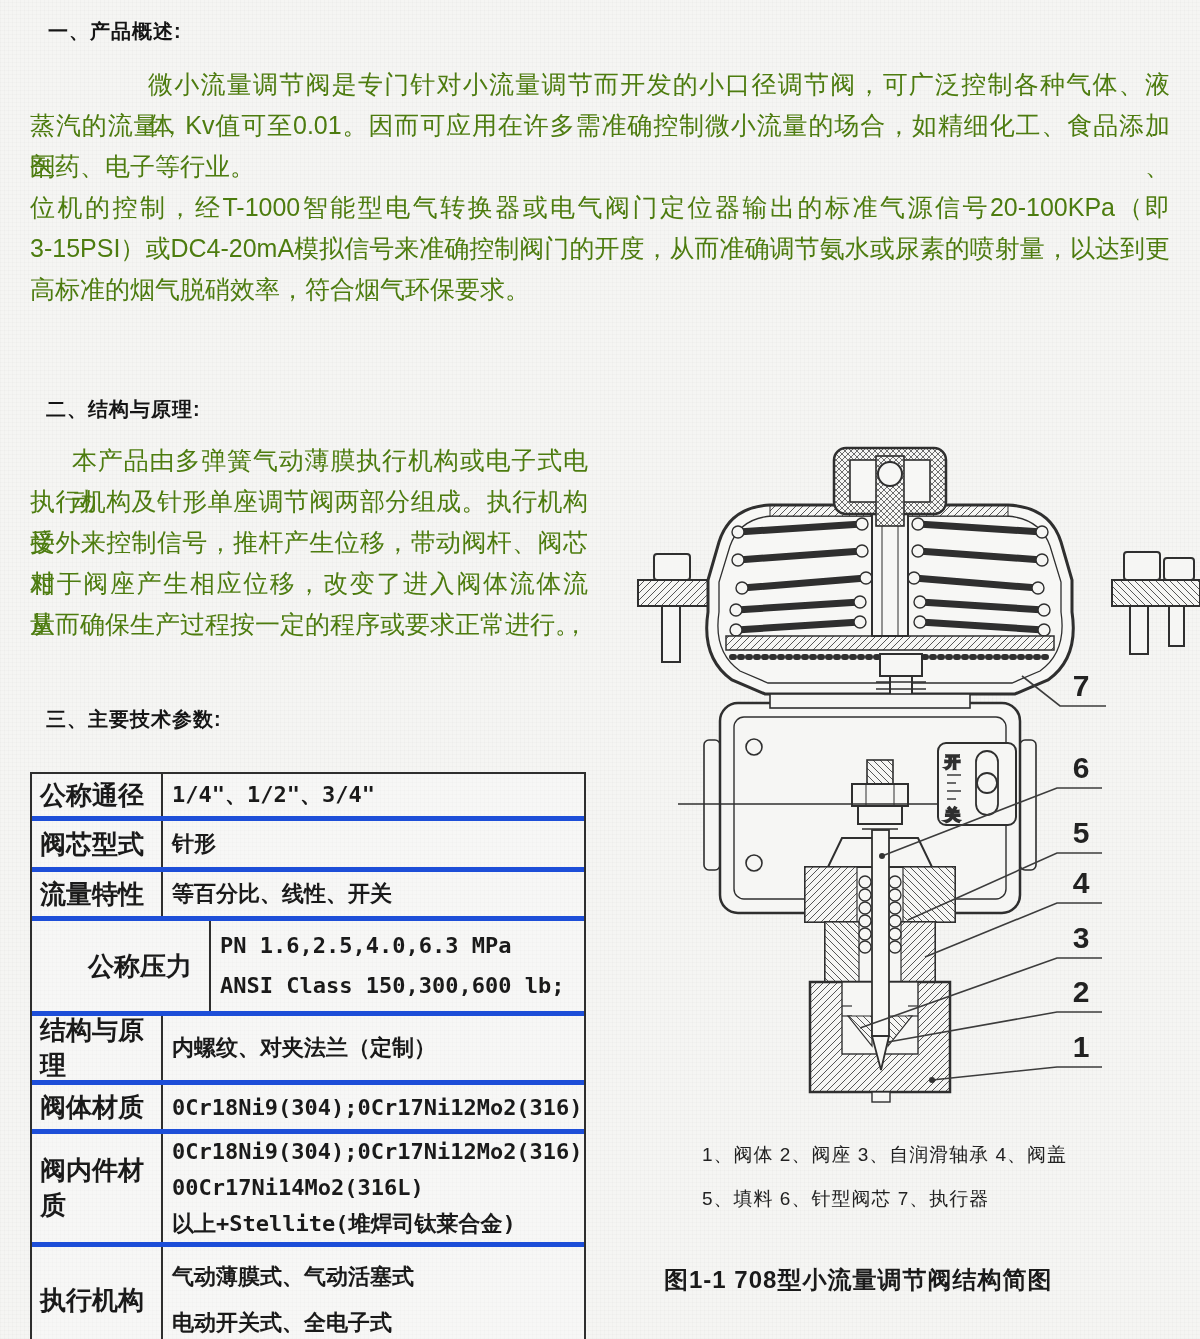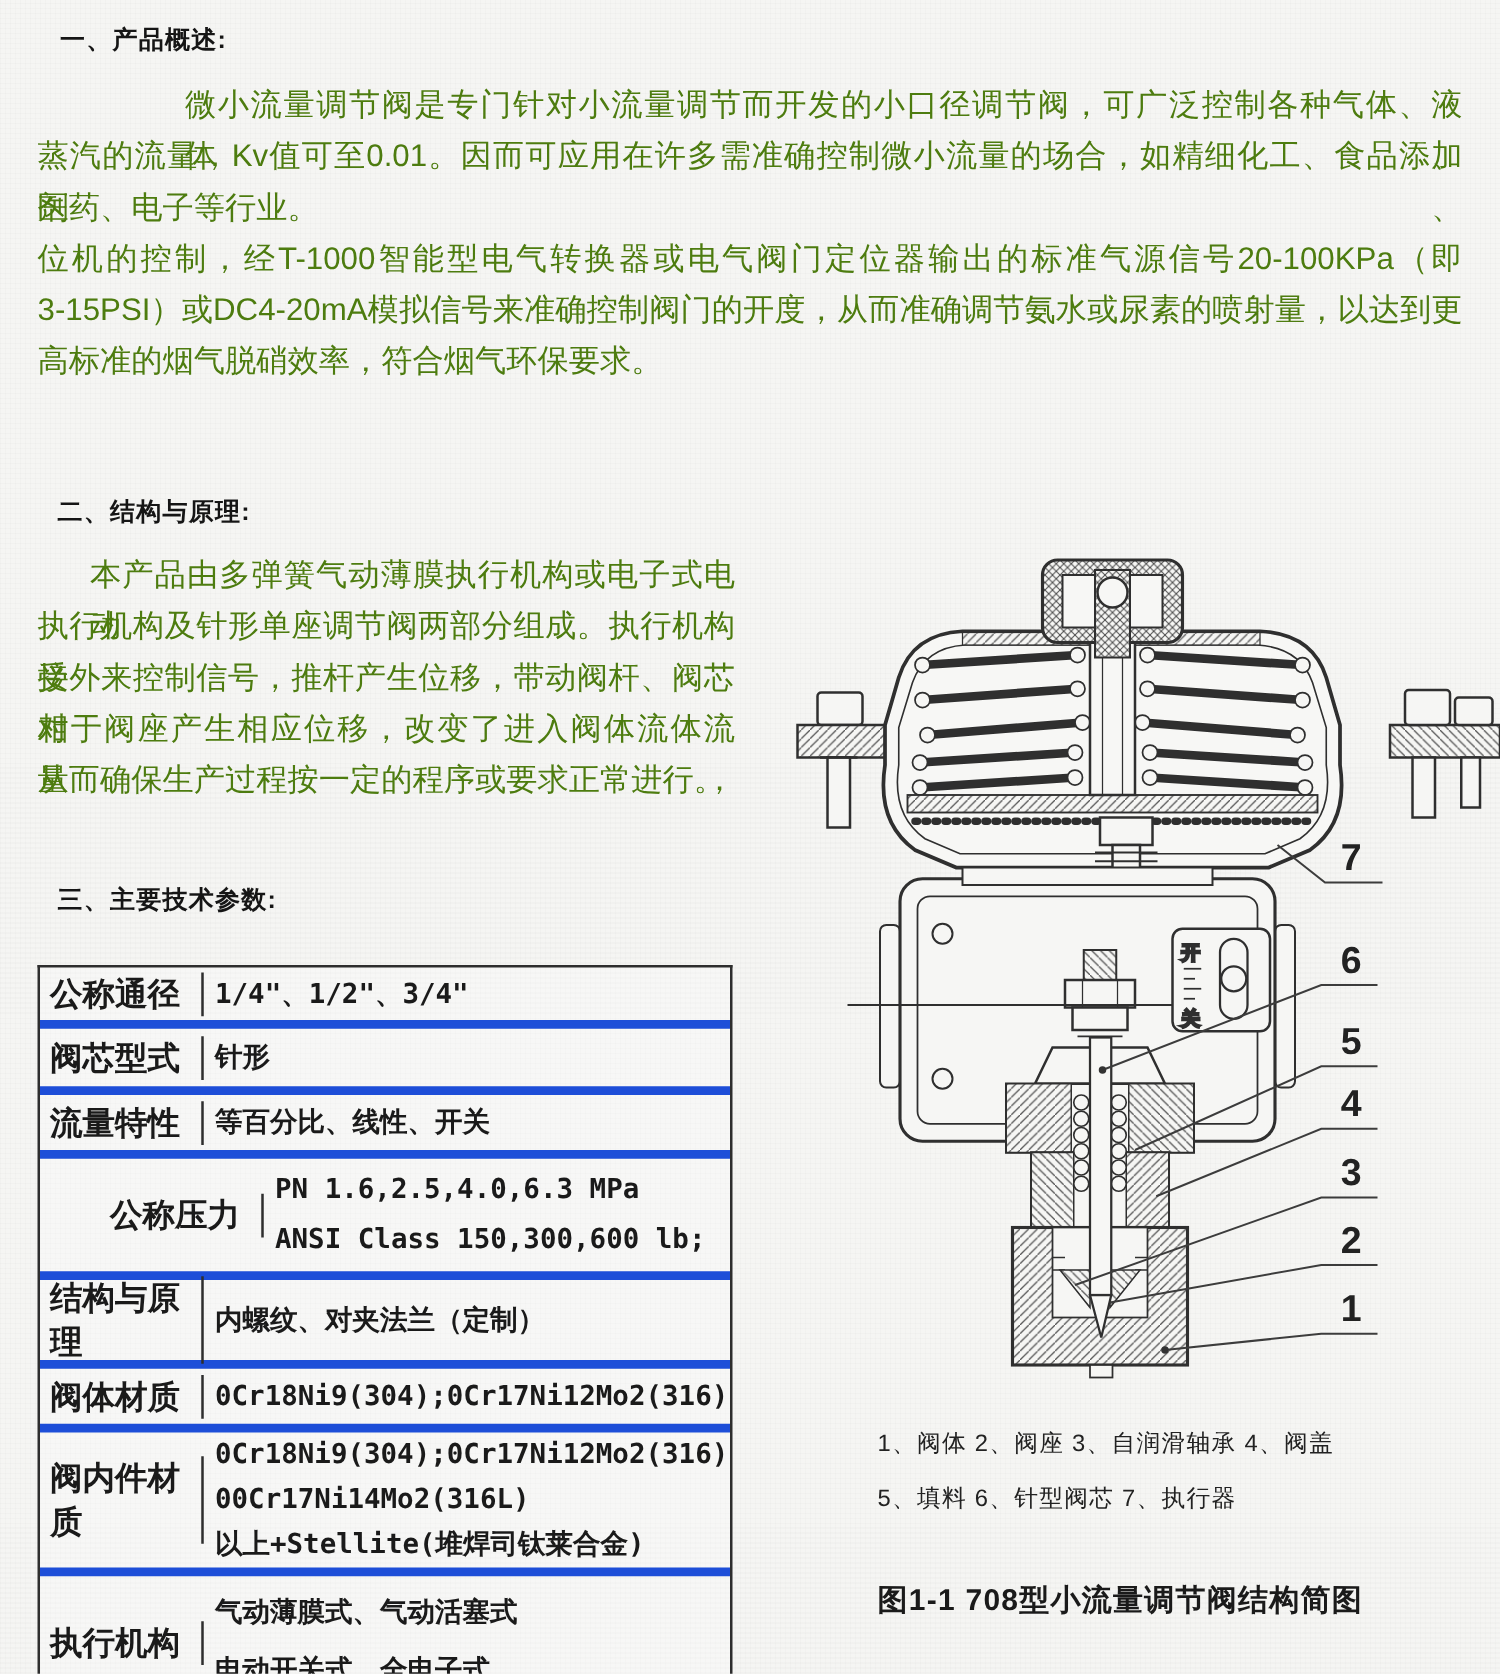--- a/index.html
+++ b/index.html
@@ -14,21 +14,21 @@
   }
   .abs{position:absolute;}
   .h{font-size:20px;font-weight:700;letter-spacing:1px;color:#151515;}
   .tline{font-size:25px;line-height:41px;height:41px;white-space:nowrap;color:#4d7c0f;}
   .jl{text-align:justify;text-align-last:justify;white-space:normal;}
   .ind118{padding-left:118px;}
   .ind50{padding-left:50px;}
   .ind42{padding-left:42px;}
   
   .spec{position:absolute;left:30px;top:772px;width:552px;border:2px solid #2e2e2e;border-bottom:none;background:rgba(255,255,255,0.25);}
-  .trow{display:flex;border-bottom:7px solid #1d4ed8;align-items:center;}
+  .trow{display:flex;border-bottom:5px solid #1d4ed8;}
   .tlab{width:131px;border-right:2px solid #2e2e2e;display:flex;align-items:center;
         font-size:26px;font-weight:700;padding-left:8px;box-sizing:border-box;color:#1a1a1a;letter-spacing:0px;}
   .tval{flex:1;display:flex;flex-direction:column;justify-content:center;padding-left:9px;box-sizing:border-box;
         font-family:"DejaVu Sans Mono","Liberation Sans",sans-serif;font-size:22px;font-weight:600;color:#1a1a1a;}
   .tval div{white-space:nowrap;}
   .lh40 div{line-height:40px;}
   .lh36 div{line-height:36px;}
   .lh46 div{line-height:46px;}
   
   .parts{font-size:19px;font-weight:400;color:#222;white-space:nowrap;letter-spacing:1px;}
@@ -303,13 +303,13 @@
     <text class="co" x="461" y="413">5</text>
     <text class="co" x="461" y="463">4</text>
     <text class="co" x="461" y="518">3</text>
     <text class="co" x="461" y="572">2</text>
     <text class="co" x="461" y="627">1</text>
   </g>
 </svg>
 
 <div class="abs parts" style="left:702px;top:1142px;">1、阀体 2、阀座 3、自润滑轴承 4、阀盖</div>
 <div class="abs parts" style="left:702px;top:1186px;">5、填料 6、针型阀芯 7、执行器</div>
-<div class="abs figcap" style="left:702px;top:1264px;">图1-1 708型小流量调节阀结构简图</div>
+<div class="abs figcap" style="left:664px;top:1264px;">图1-1 708型小流量调节阀结构简图</div>
 
 </body></html>

